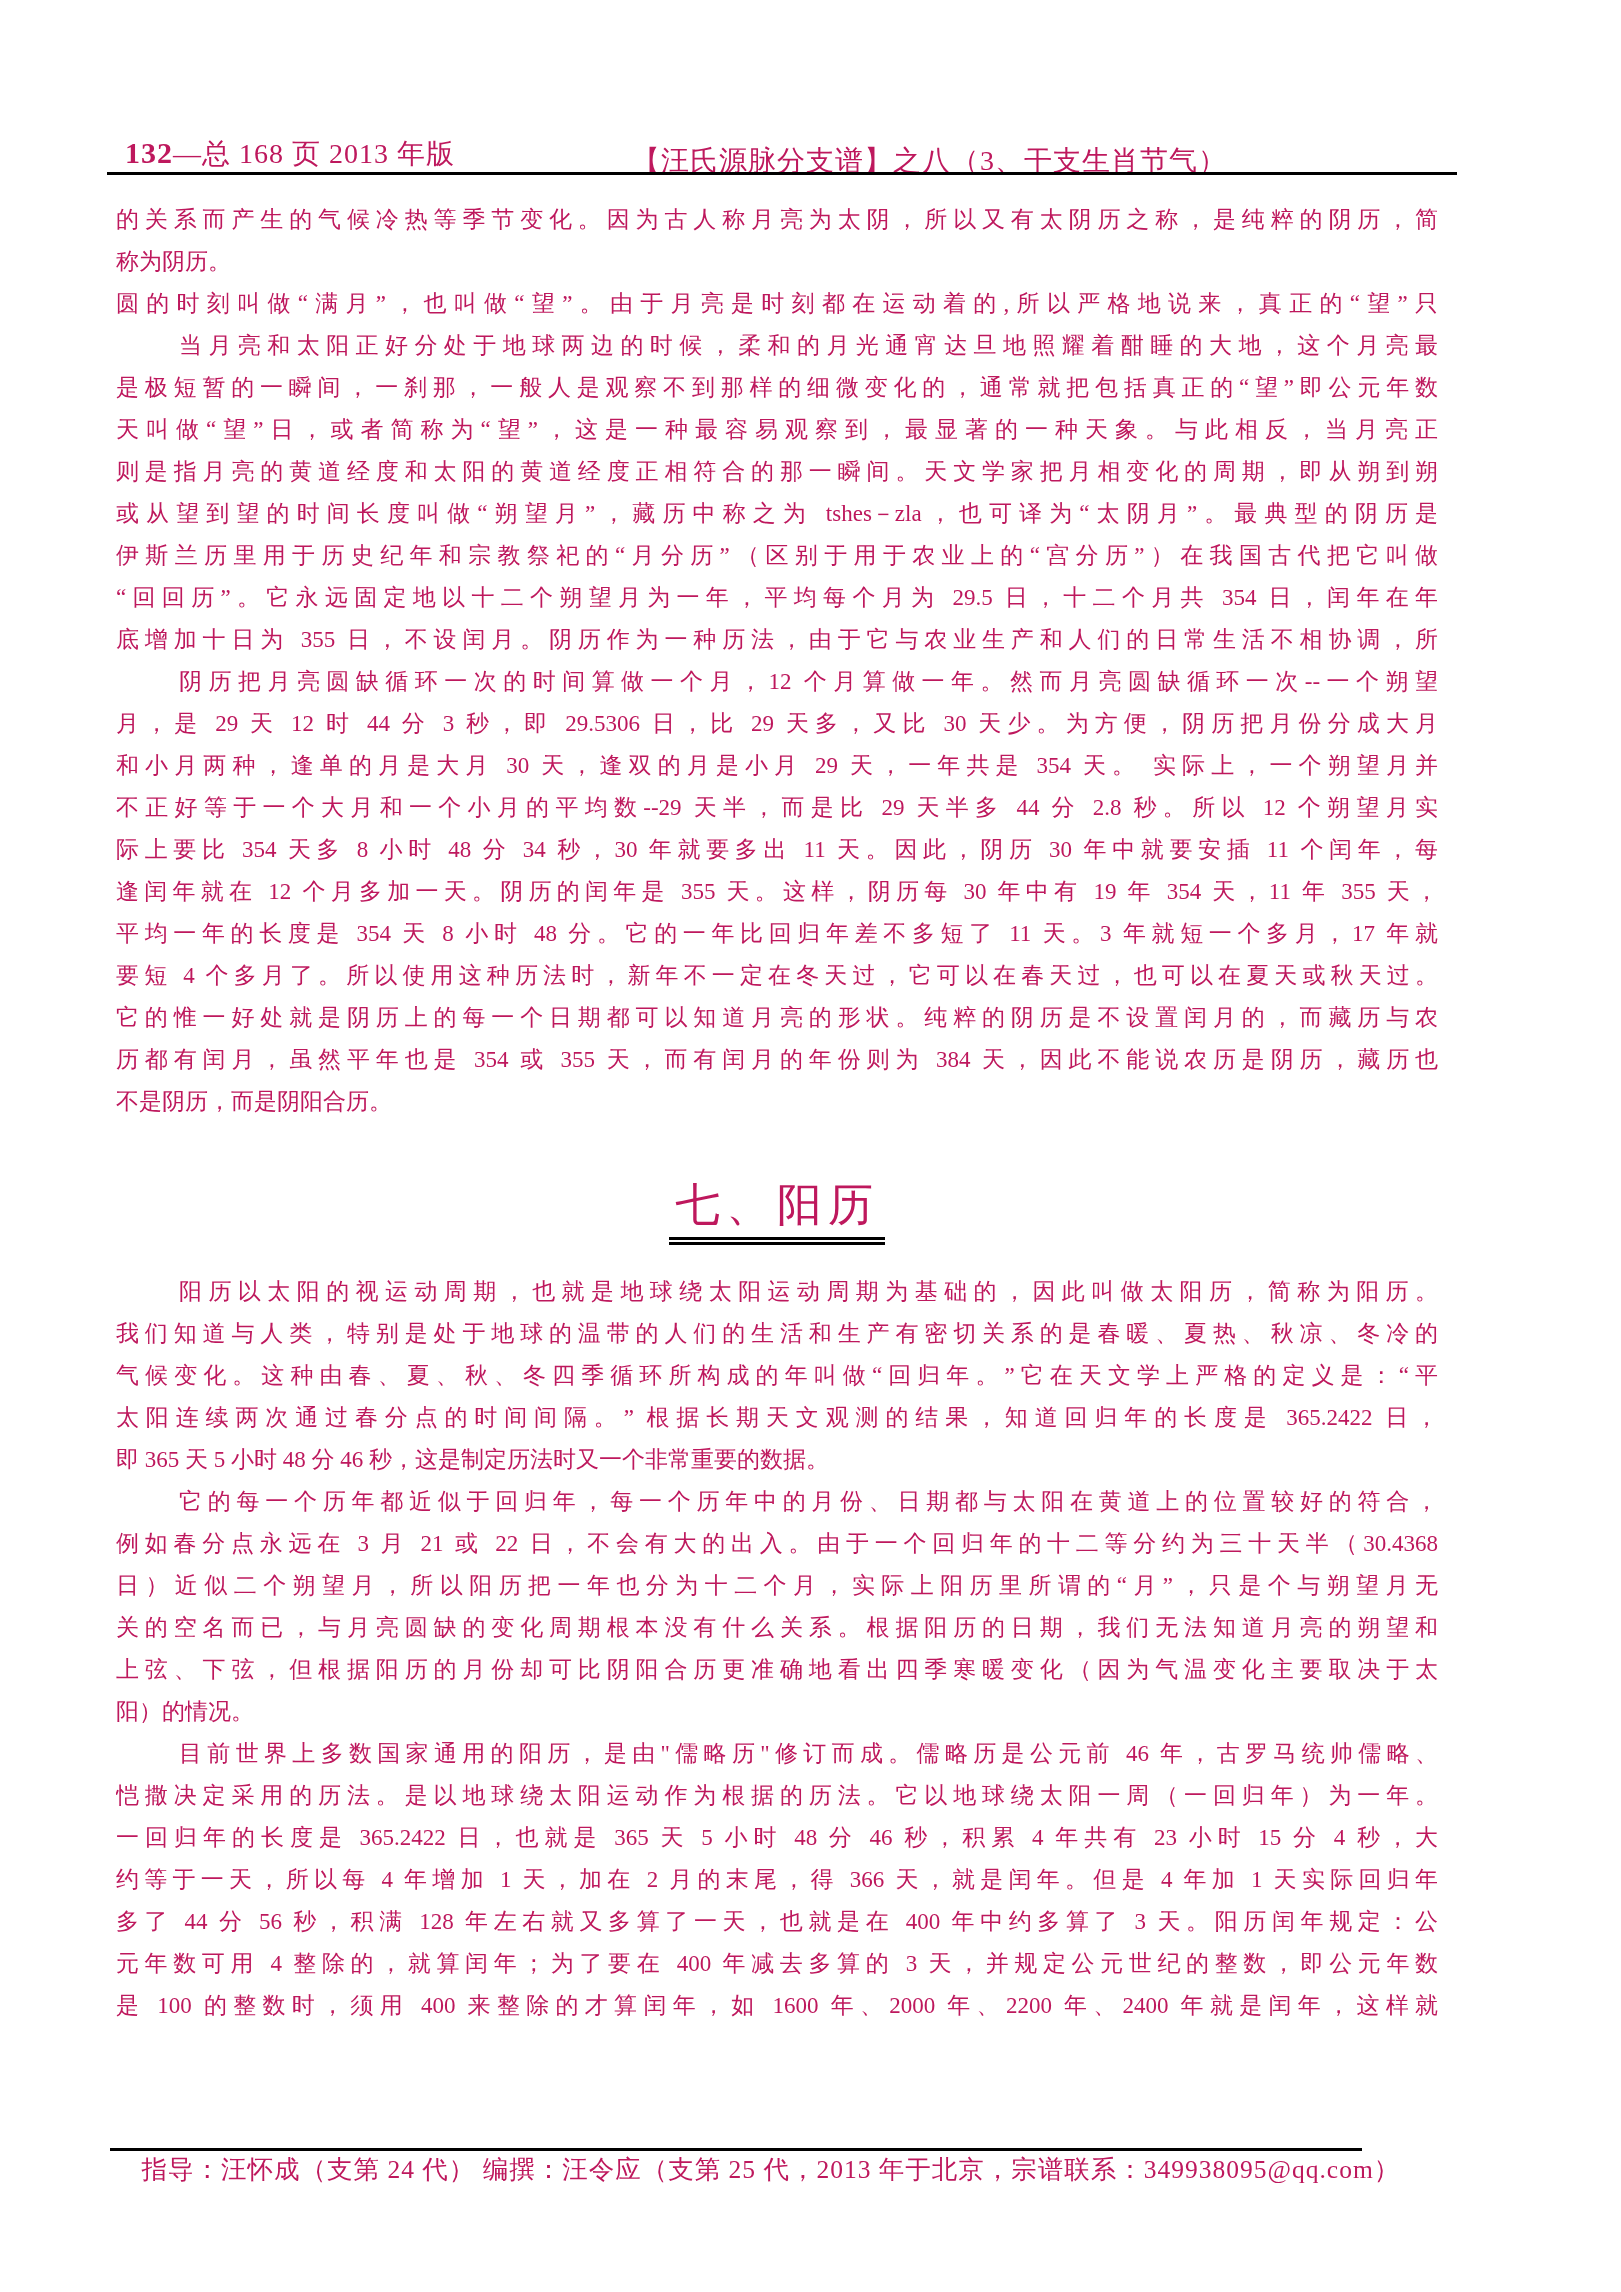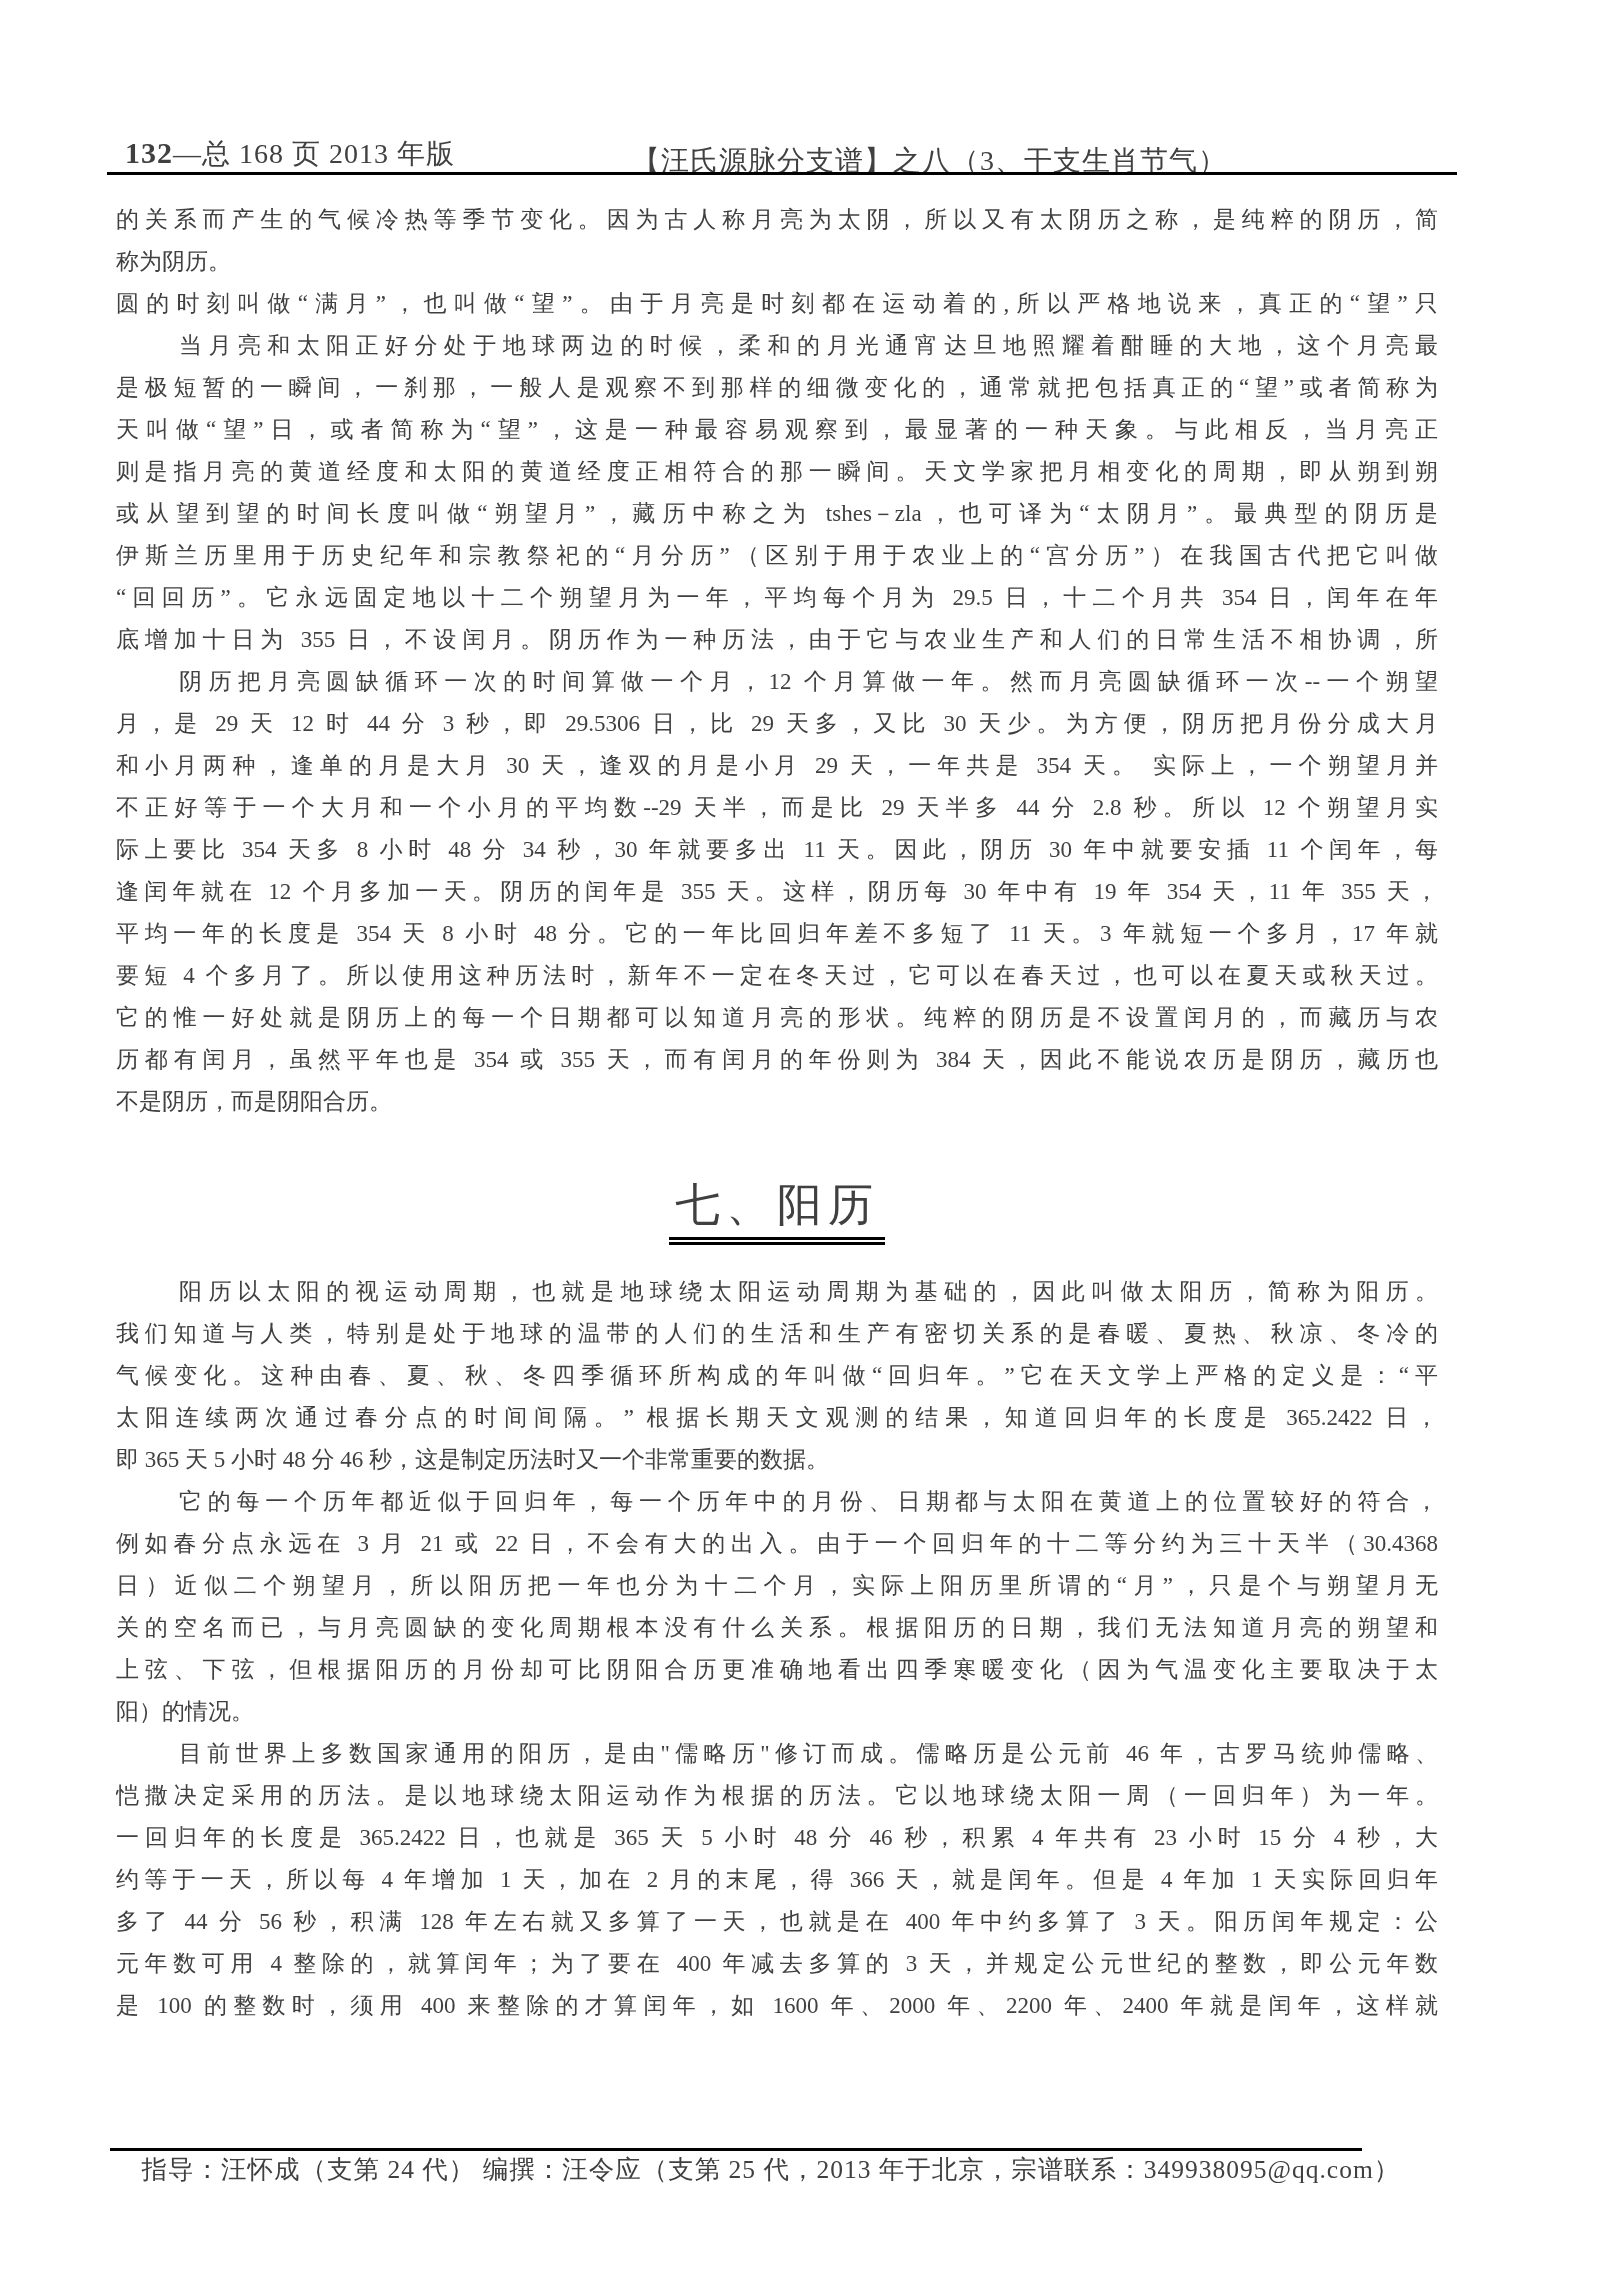--- a/index.html
+++ b/index.html
@@ -2,21 +2,21 @@
 <html><head>
 <meta charset="utf-8">
 <style>
   html, body { margin: 0; padding: 0; background: #e8e8e8; }
   .page {
     position: relative;
     width: 1621px;
     height: 2293px;
     background: #ffffff;
     font-family: "Liberation Serif", "DejaVu Serif", serif;
-    color: #404040;
+    color: #be185d;
     overflow: hidden;
   }
   
   .header-left {
     position: absolute;
     left: 125px;
     top: 135px;
     font-size: 28px;
     white-space: nowrap;
     letter-spacing: 1px;
@@ -110,21 +110,21 @@
   <div class="body-block">
 
     <div>
       <div class="line">的关系而产生的气候冷热等季节变化。因为古人称月亮为太阴，所以又有太阴历之称，是纯粹的阴历，简</div>
       <div class="line end">称为阴历。</div>
     </div>
 
     <div>
       <div class="line">圆的时刻叫做“满月”，也叫做“望”。由于月亮是时刻都在运动着的,所以严格地说来，真正的“望”只</div>
       <div class="line indent">当月亮和太阳正好分处于地球两边的时候，柔和的月光通宵达旦地照耀着酣睡的大地，这个月亮最</div>
-      <div class="line">是极短暂的一瞬间，一刹那，一般人是观察不到那样的细微变化的，通常就把包括真正的“望”或者简称为</div>
+      <div class="line">是极短暂的一瞬间，一刹那，一般人是观察不到那样的细微变化的，通常就把包括真正的“望”即公元年数</div>
       <div class="line">天叫做“望”日，或者简称为“望”，这是一种最容易观察到，最显著的一种天象。与此相反，当月亮正</div>
       <div class="line">则是指月亮的黄道经度和太阳的黄道经度正相符合的那一瞬间。天文学家把月相变化的周期，即从朔到朔</div>
       <div class="line">或从望到望的时间长度叫做“朔望月”，藏历中称之为 tshes－zla，也可译为“太阴月”。最典型的阴历是</div>
       <div class="line">伊斯兰历里用于历史纪年和宗教祭祀的“月分历”（区别于用于农业上的“宫分历”）在我国古代把它叫做</div>
       <div class="line">“回回历”。它永远固定地以十二个朔望月为一年，平均每个月为 29.5 日，十二个月共 354 日，闰年在年</div>
       <div class="line">底增加十日为 355 日，不设闰月。阴历作为一种历法，由于它与农业生产和人们的日常生活不相协调，所</div>
     </div>
 
     <div>
       <div class="line indent">阴历把月亮圆缺循环一次的时间算做一个月，12 个月算做一年。然而月亮圆缺循环一次--一个朔望</div>

